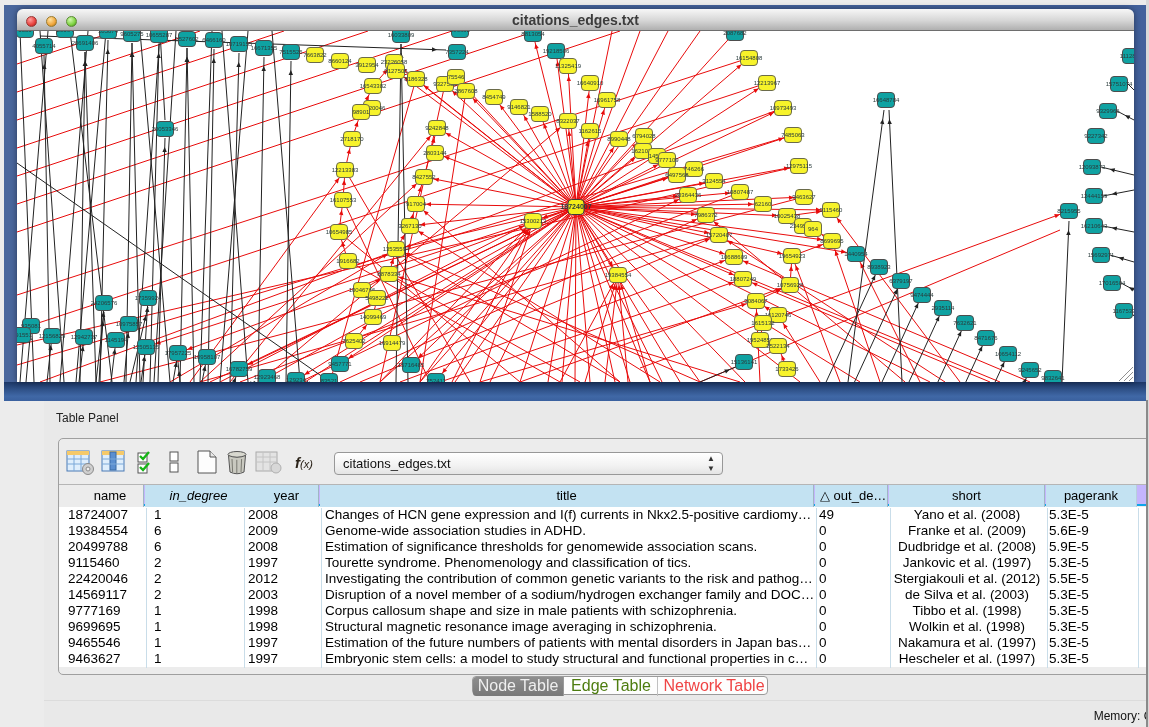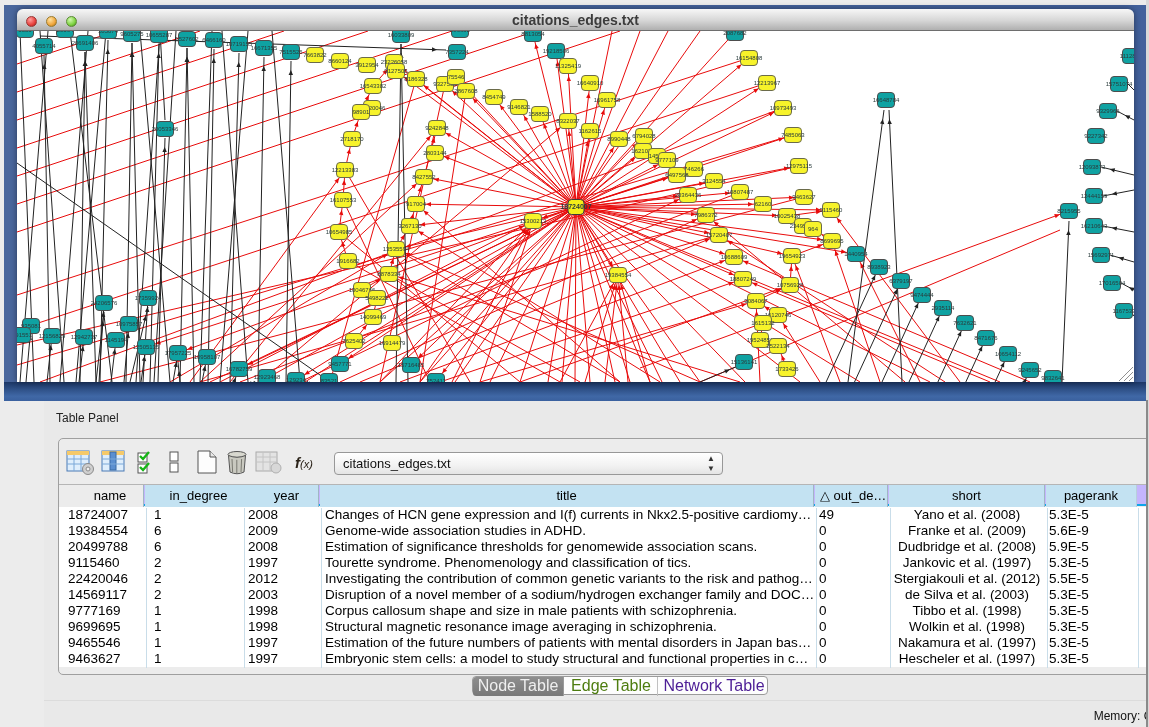--- a/index.html
+++ b/index.html
@@ -34,21 +34,21 @@
 .c4 { left:760px; width:70px; }
 .c5 { left:829px; width:158px; text-align:center; }
 .c6 { left:990px; width:88px; }
 .colline { position:absolute; top:69px; height:160px; width:1px; background:#c9dde9; }
 #vscroll { position:absolute; left:1106px; top:45px; width:17px; height:184px; background:#fafafa; border-left:1px solid #d5d5d5; }
 #vthumb { position:absolute; left:2px; top:25px; width:10px; height:18px; background:linear-gradient(90deg,#c8c8c8,#a8a8a8); border-radius:5px; }
 #seg { position:absolute; left:428px; top:275px; width:296px; height:19px; border:1px solid #9a9a9a; border-radius:4px; background:#fdfdfd; font-size:16px; }
 #seg div { position:absolute; top:0; height:19px; line-height:18px; text-align:center; }
 #seg .s1 { left:0; width:91px; background:linear-gradient(#8e8e8e,#787878); color:#efefef; border-radius:3px 0 0 3px; border-right:1px solid #9a9a9a; }
 #seg .s2 { left:92px; width:93px; color:#4d7c0f; border-right:1px solid #c0c0c0; }
-#seg .s3 { left:186px; width:110px; color:#4c1d95; }
+#seg .s3 { left:186px; width:110px; color:#ef4444; }
 #memline { position:absolute; left:0; top:299px; width:1149px; border-top:1px solid #dcdcdc; }
 #mem { position:absolute; right:32px; top:308px; font-size:12px; color:#111; }
 #memdot { position:absolute; right:13px; top:309px; width:11px; height:11px; border-radius:50%; background:#2fca34; border:1.5px solid #1c3c1c; }
 #rightstrip { position:absolute; right:0; top:0; width:3px; height:727px; background:#d9d9d9; }
 #rightedge { position:absolute; right:1px; top:400px; width:2px; height:327px; background:#8a8a8a; }
 .ticon { position:absolute; top:3px; }
 </style></head>
 <body>
 <div id="stage">
   <div id="desktop">
@@ -823,21 +823,21 @@
               <line x1="8" y1="2" x2="8" y2="21"></line>
               <line x1="15" y1="2" x2="15" y2="21"></line>
             </g>
           <circle cx="21" cy="18" r="5" fill="#d8d8d8" stroke="#b0b0b0"></circle>
         </svg>
         <div style="position:absolute; left:236px; top:7px; font-size:15px; color:#2a2218;"><i><b>f</b></i><span style="font-size:11px"><i>(x)</i></span></div>
         <div id="combo">citations_edges.txt<div class="arr">▲<br>▼</div></div>
       </div>
       <div id="thead">
         <div style="left:0; width:85px; background:#ececec; text-indent:18px;">name</div>
-        <div style="left:86px; width:108px;">in_degree</div>
+        <div style="left:86px; width:108px;font-style:italic;">in_degree</div>
         <div style="left:184px; width:76px; text-indent:12px;">year</div>
         <div style="left:261px; width:494px;">title</div>
         <div style="left:756px; width:73px; text-align:left; padding-left:5px;">△ out_de…</div>
         <div style="left:830px; width:156px;">short</div>
         <div style="left:987px; width:91px; border-right:1px solid #b8cedc;">pagerank</div>
       </div>
       <div id="tbody">
 <div class="trow">
 <div class="c0">18724007</div>
             <div class="c1">1</div>

